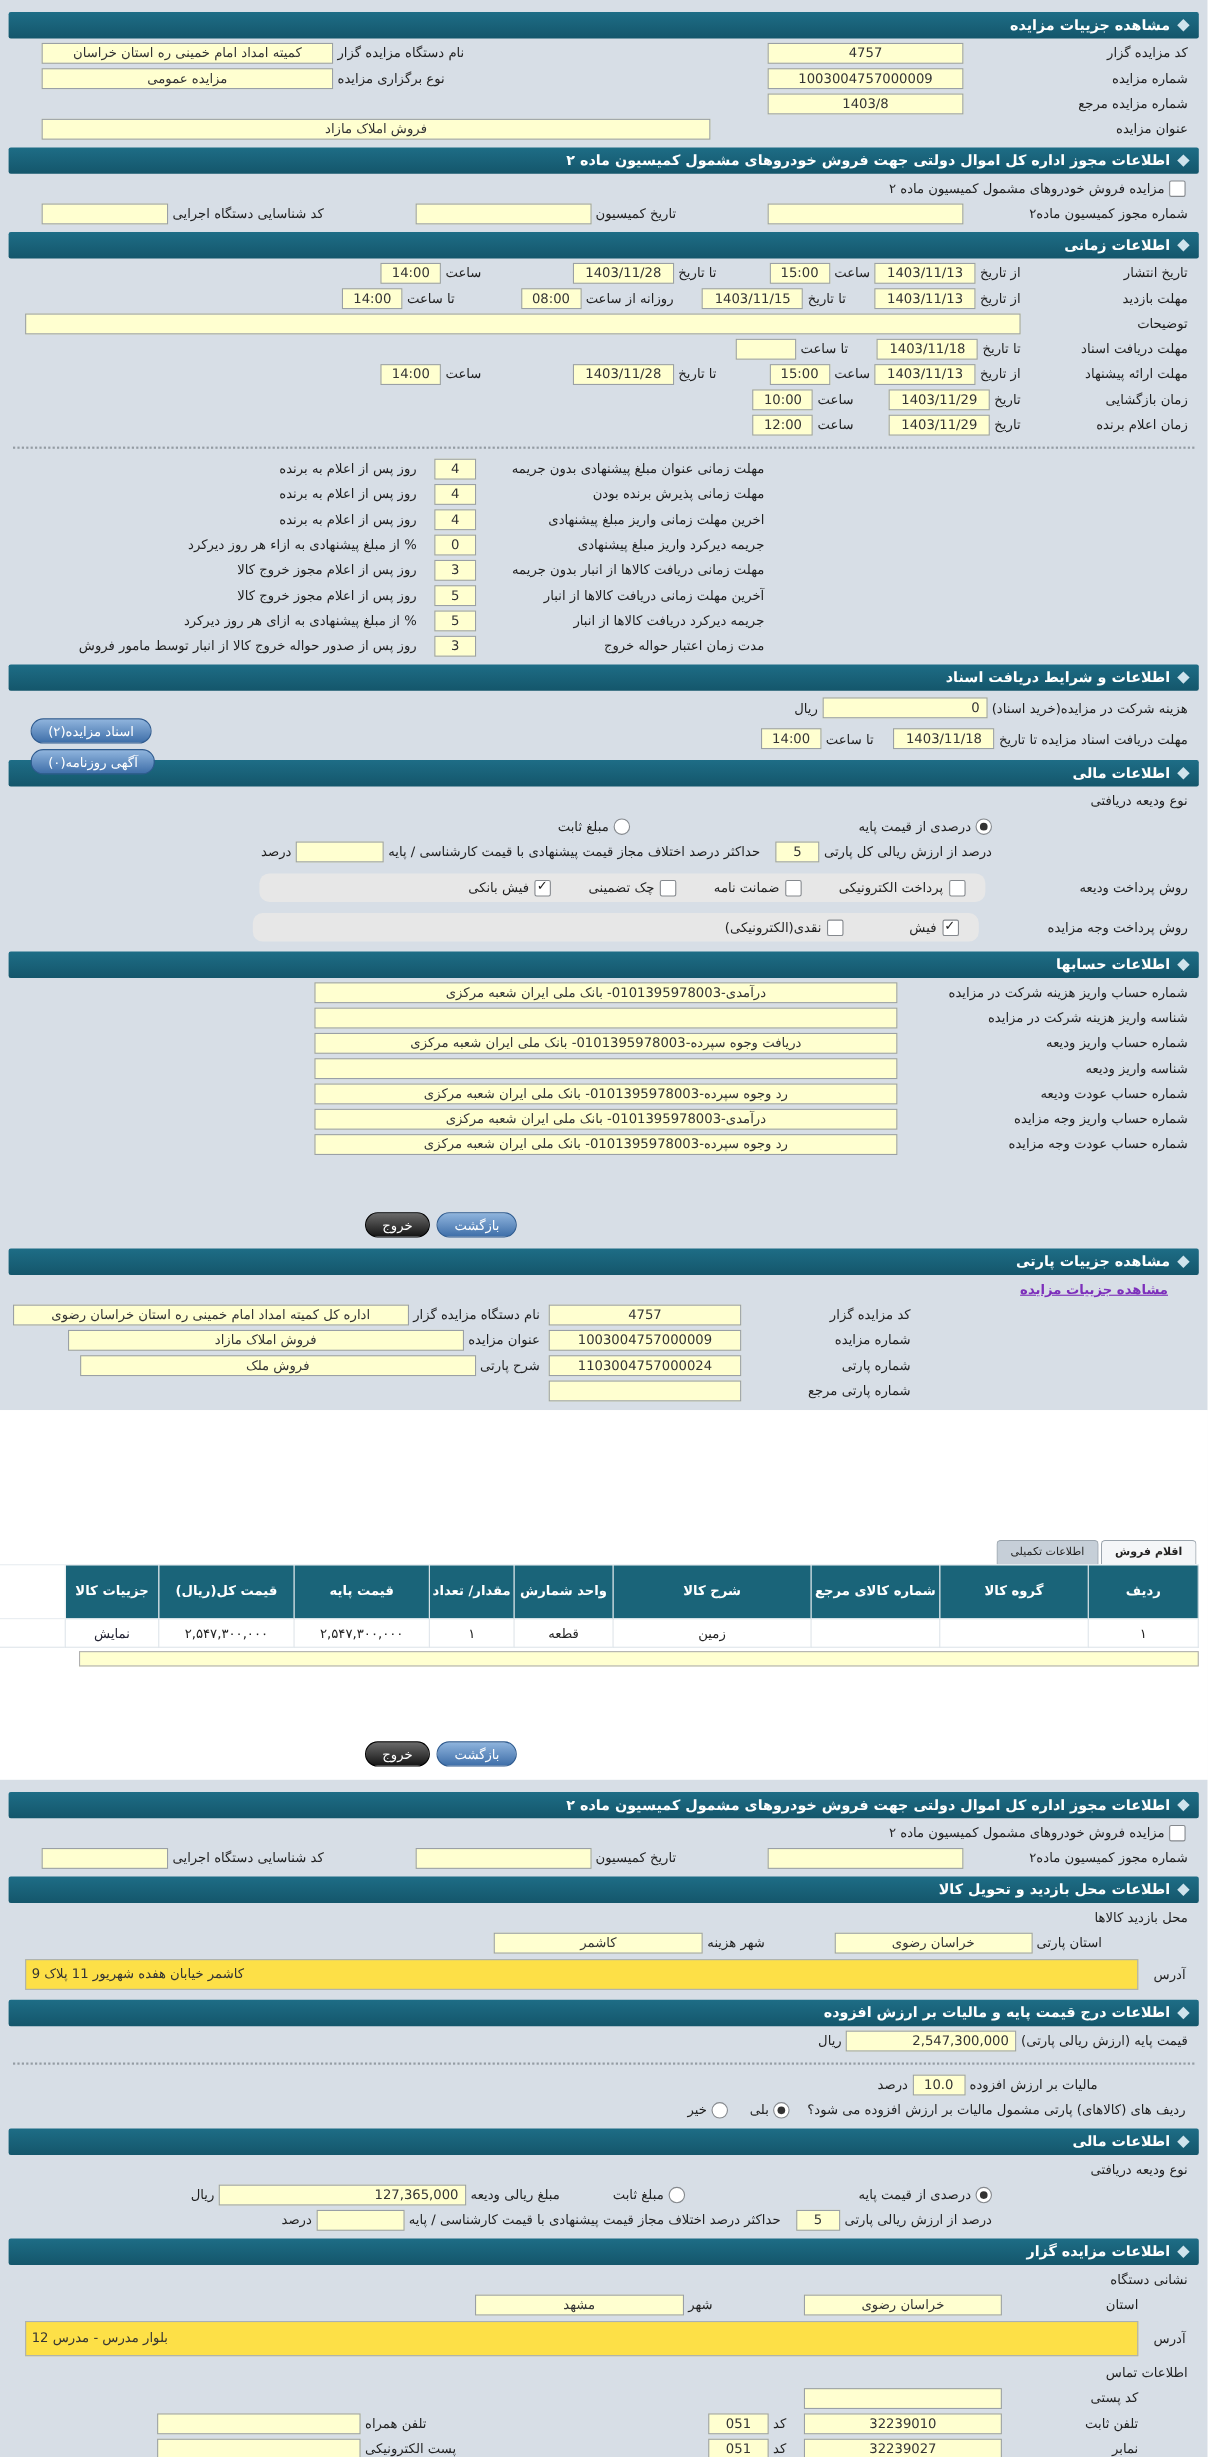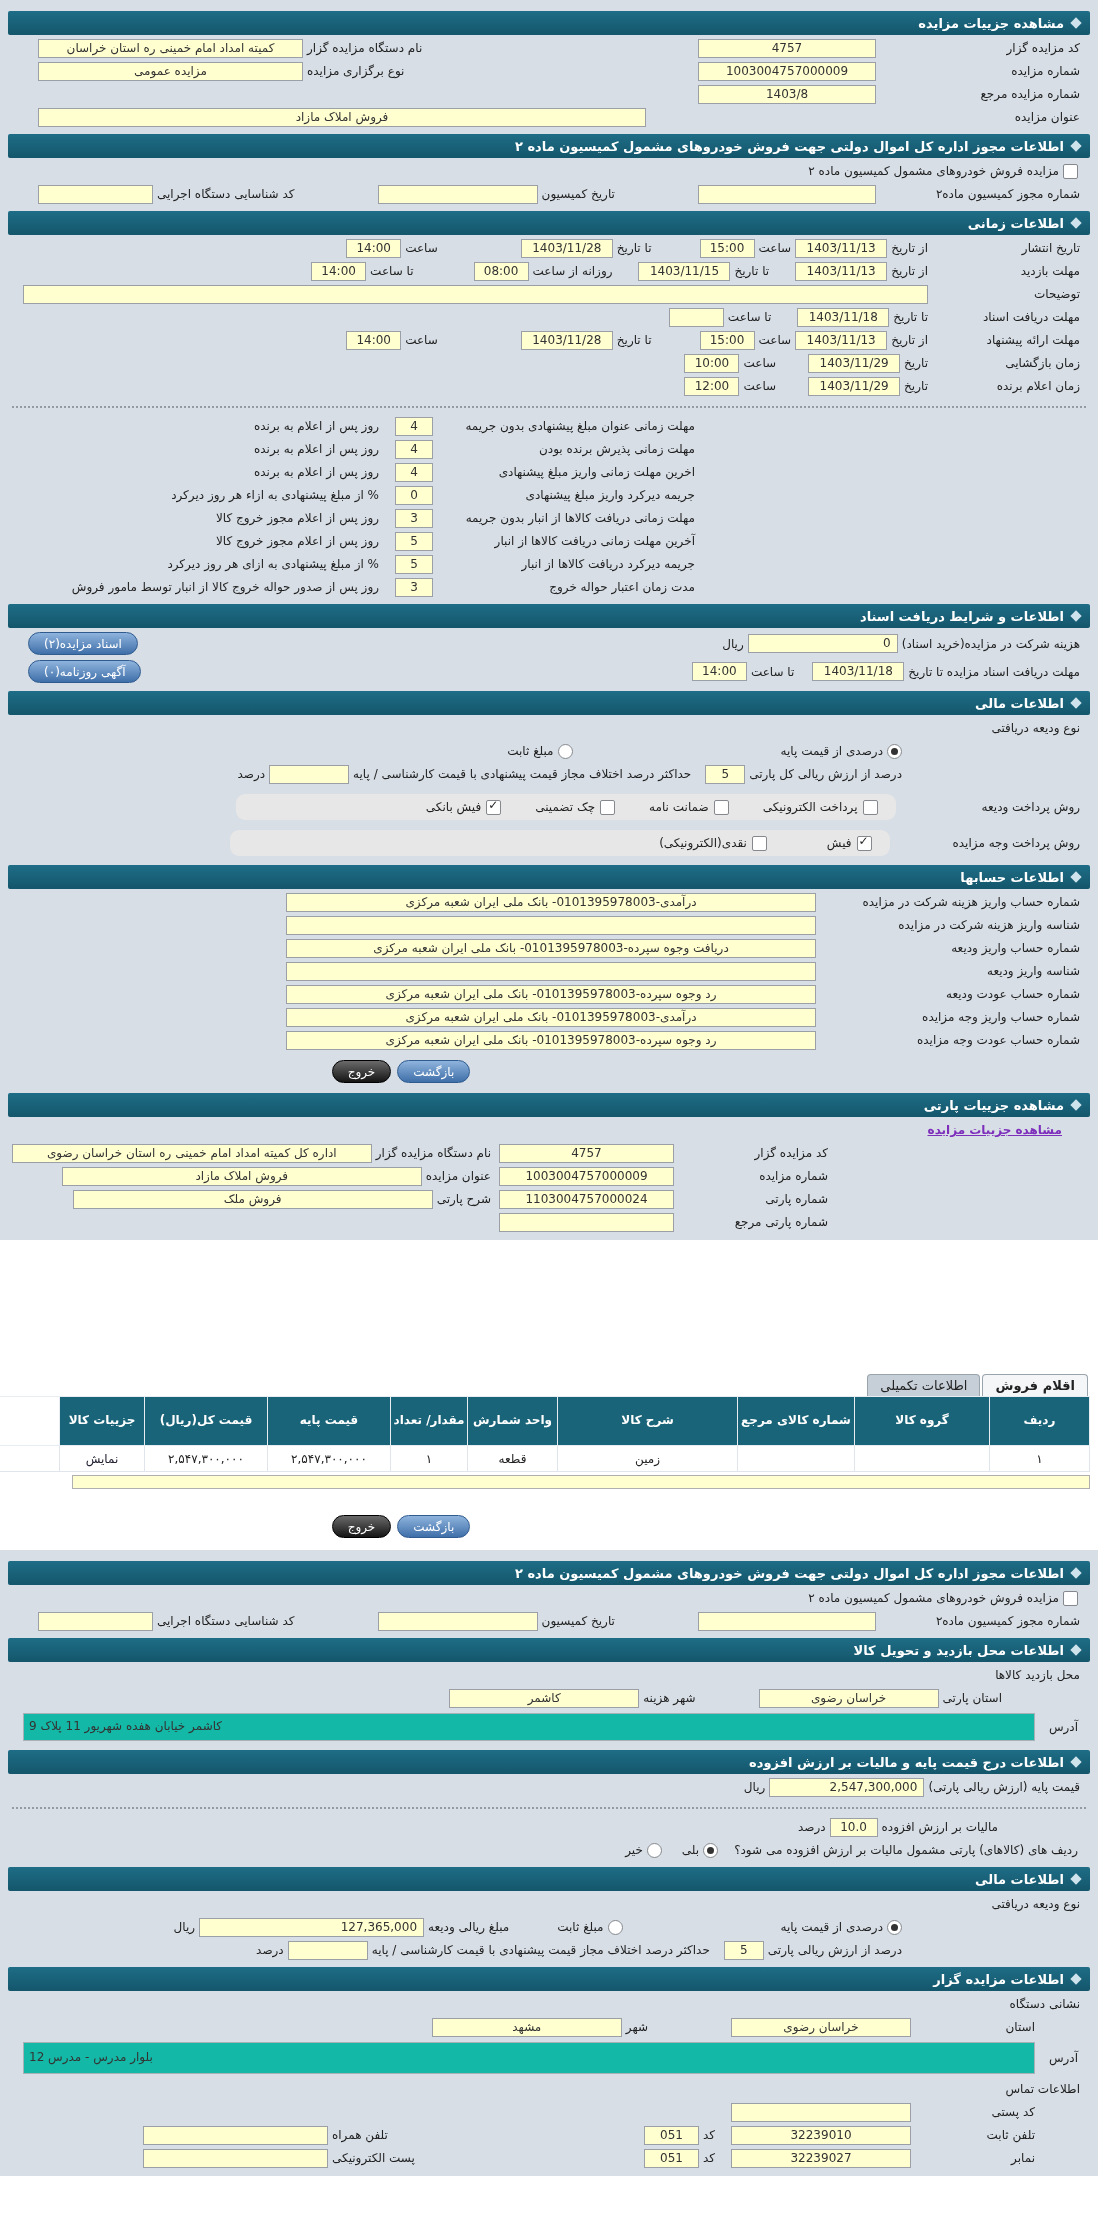--- a/index.html
+++ b/index.html
@@ -8,43 +8,43 @@
   .panel.gray{background:#d7dee6;padding:4px 0 8px;}
   .panel.white{background:#ffffff;}
   .bar{height:24px;background:linear-gradient(#1e6d86,#14566b);color:#fff;font-weight:bold;
     font-size:13px;display:flex;align-items:center;gap:8px;padding:0 10px;margin:7px 8px 3px;border-radius:2px;}
   .bar-ico{width:8px;height:8px;background:#cfe3ec;transform:rotate(45deg);flex:0 0 auto;}
   .bar-text{flex:0 0 auto;}
   .row{display:flex;align-items:center;height:20px;margin:3px 8px 0;gap:4px;}
   .lbl{white-space:nowrap;flex:0 0 auto;color:#1f1f1f;}
   .field{background:#ffffd0;border:1px solid #9aa0a6;height:19px;line-height:17px;text-align:center;
     white-space:nowrap;overflow:hidden;font-size:12px;flex:0 0 auto;box-sizing:border-box;color:#333;}
-  .field.white{background:#14b8a6;border:1px solid #a8b0b8;}
+  .field.white{background:#fde047;border:1px solid #a8b0b8;}
   .field.al-l{text-align:left;padding:0 5px;}
   .field.al-r{text-align:right;padding:0 6px;}
   .field.grow{flex:1 1 auto;}
   .spacer{flex:0 0 auto;}
   .checkbox{width:13px;height:13px;background:#fff;border:1px solid #85898e;border-radius:2px;
     flex:0 0 auto;position:relative;cursor:pointer;}
   .checkbox.on::after{content:"\2713";position:absolute;top:-3px;left:1px;font-size:12px;font-weight:bold;color:#222;}
   .radio{width:13px;height:13px;background:#fff;border:1px solid #85898e;border-radius:50%;
     flex:0 0 auto;position:relative;cursor:pointer;}
   .radio.on::after{content:"";position:absolute;top:3px;left:3px;right:3px;bottom:3px;background:#333;border-radius:50%;}
   .pillbox{background:#e7e7e7;border-radius:9px;display:flex;align-items:center;height:26px;
     padding:0 18px;box-sizing:border-box;flex:0 0 auto;}
   .pill-item{display:flex;align-items:center;gap:5px;}
   .btn-pill{height:23px;border-radius:12px;color:#fff;font-size:12px;border:1px solid;padding:0 15px;
-    display:flex;align-items:center;justify-content:center;font-family:inherit;cursor:pointer;white-space:nowrap;}
+    display:flex;align-items:center;justify-content:center;font-family:inherit;cursor:pointer;white-space:nowrap;margin-top:42px;}
   .btn-pill.blue{background:linear-gradient(#8fb4dd,#3f6fa9);border-color:#2f5b8f;}
   .btn-pill.dark{background:linear-gradient(#6a6a6a,#151515);border-color:#000;}
   .btnrow{display:flex;justify-content:center;gap:6px;margin:10px 0 2px;transform:translateX(-148px);}
   .link{color:#7d2fbb;text-decoration:underline;font-weight:bold;cursor:pointer;white-space:nowrap;}
   .tabs{display:flex;align-items:flex-end;gap:2px;margin:0 10px;}
-  .tab{height:21px;display:flex;align-items:center;padding:0 12px;font-size:13px;
-    border:1px solid #9aa4ad;border-bottom:none;border-radius:4px 4px 0 0;background:#c6cfd8;cursor:pointer;white-space:nowrap;margin-top:16px;}
+  .tab{height:21px;display:flex;align-items:center;padding:0 12px;font-size:10px;
+    border:1px solid #9aa4ad;border-bottom:none;border-radius:4px 4px 0 0;background:#c6cfd8;cursor:pointer;white-space:nowrap;}
   .tab.active{background:#f4f6f8;font-weight:bold;}
   table.items{border-collapse:collapse;margin:0 8px;width:1082px;table-layout:fixed;}
   table.items th{background:#1a6479;color:#fff;font-size:12px;font-weight:bold;border:1px solid #e8edf1;
     height:46px;padding:1px 2px;white-space:normal;line-height:1.3;vertical-align:middle;text-align:center;}
   table.items th.emptyhead{background:#ffffff;}
   table.items td{background:#ffffff;border:1px solid #dfe5ea;height:25px;text-align:center;font-size:12px;
     padding:0 3px;overflow:hidden;white-space:nowrap;}
   td.cell-link{color:#223;cursor:pointer;}
   .strip{height:12px;background:#ffffd0;border:1px solid #b0b0b0;margin:3px 8px 0 72px;}
   .dash{border:none;border-top:2px dotted #949ca3;margin:10px 12px 8px;height:0;}

